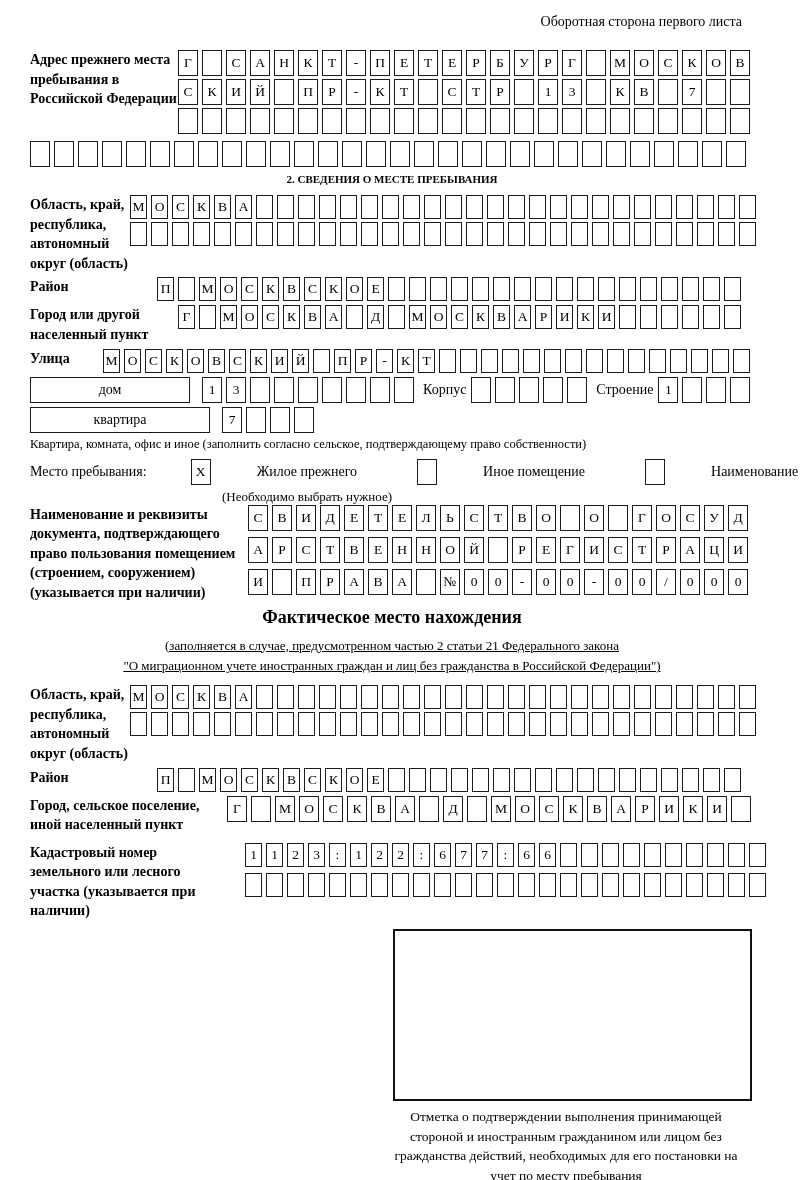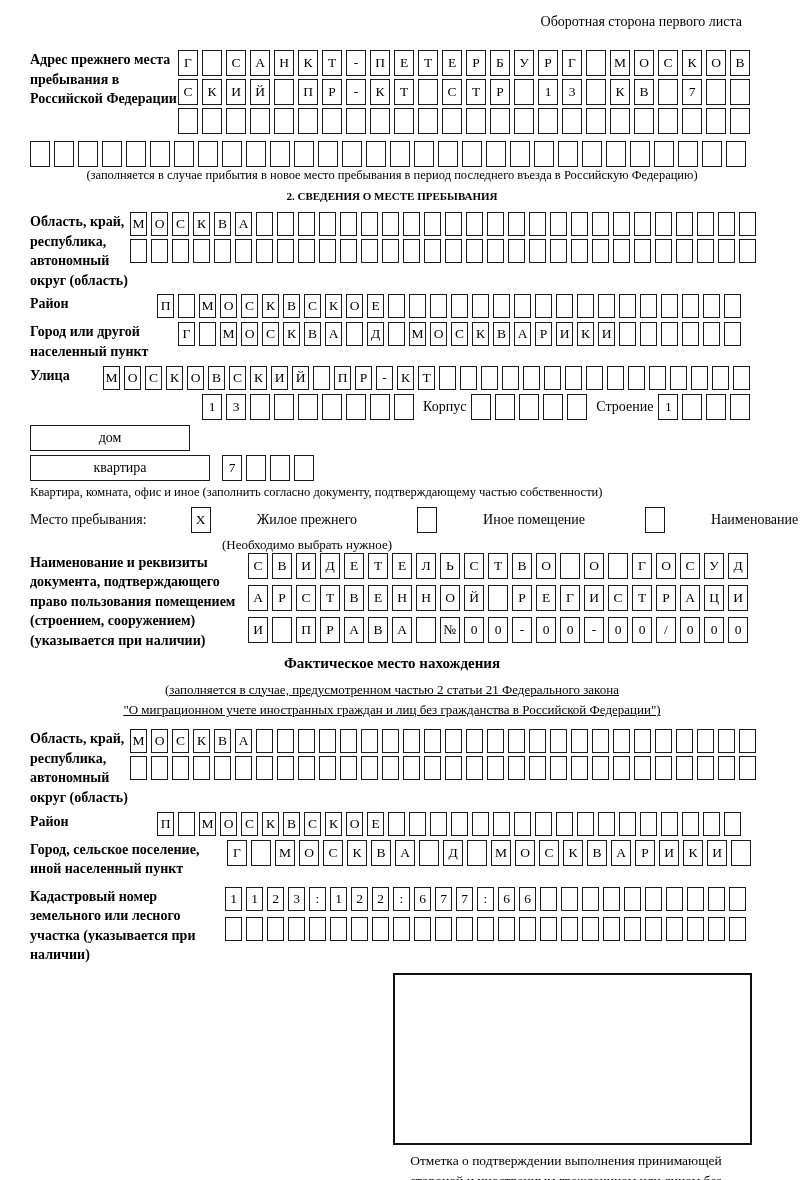--- a/index.html
+++ b/index.html
@@ -33,30 +33,30 @@
   .center { text-align:center; }
   .section-title { font-weight:bold; font-size:11px; text-align:center; margin:6px 0 10px; }
 
   .widebox {
     box-sizing:border-box; border:1.6px solid #1b1b1b; height:26px;
     display:flex; align-items:center; justify-content:center;
     font-size:14px; flex:none;
   }
   .w160{width:160px}.w200{width:180px}
   .inline-label { font-size:14px; line-height:26px; flex:none; }
-  .domrow .widebox { margin-right:12px;margin-top:31px; }
+  .domrow .widebox { margin-right:12px; }
   .domrow .inline-label { margin:0 5px 0 5px; }
 
   .mesto { align-items:center; font-size:14px; margin-top:6px;gap:32px; }
   .mesto .inline-label { margin-right:12px; }
   .mesto .cells { margin-right:10px; }
   .mesto .opt-label { margin-right:28px; }
   .mesto-note { font-size:13px; width:270px; margin-left:142px; text-align:center; }
 
-  .fact-title { font-weight:bold; font-size:15px; text-align:center; margin:0 0 8px; }
+  .fact-title { font-weight:bold; font-size:18px; text-align:center; margin:0 0 8px; }
   .fact-note { font-size:13px; text-align:center; line-height:1.6; }
   .fact-notes { margin-bottom:8px;text-decoration:underline; }
 
   .stamp-box { width:359px; height:172px; border:2px solid #101010; box-sizing:border-box; margin:8px 0 6px 363px; }
   .stamp-caption { width:356px; margin-left:358px; text-align:center; font-size:13.5px; line-height:1.45; }
 </style>
 </head>
 <body>
 
 <div class="page">
@@ -171,21 +171,20 @@
       <span class="cell"></span>
       <span class="cell"></span>
       <span class="cell"></span>
       <span class="cell"></span>
       <span class="cell"></span>
       <span class="cell"></span>
       <span class="cell"></span>
       <span class="cell"></span>
       <span class="cell"></span>
     </div>
-  <div class="caption center">(заполняется в случае прибытия в новое место пребывания в период последнего въезда в Российскую Федерацию)</div>
 
   <div class="section-title">2. СВЕДЕНИЯ О МЕСТЕ ПРЕБЫВАНИЯ</div>
 
   <div class="flexrow">
     <div class="label w100">Область, край, республика, автономный округ (область)</div>
     <div class="cellcol">
       <div class="cells md">
           <span class="cell">М</span>
           <span class="cell">О</span>
           <span class="cell">С</span>
@@ -388,21 +387,21 @@
 
   <div class="flexrow">
     <div class="widebox w200" style="margin-right:12px;">квартира</div>
     <div class="cells lg">
         <span class="cell">7</span>
         <span class="cell"></span>
         <span class="cell"></span>
         <span class="cell"></span>
       </div>
   </div>
-  <div class="caption">Квартира, комната, офис и иное (заполнить согласно документу, подтверждающему частью собственности)</div>
+  <div class="caption">Квартира, комната, офис и иное (заполнить согласно сельское, подтверждающему право собственности)</div>
 
   <div class="flexrow mesto">
     <div class="inline-label">Место пребывания:</div>
     <div class="cells lg">
         <span class="cell">X</span>
       </div>
     <div class="inline-label opt-label">Жилое прежнего</div>
     <div class="cells lg">
         <span class="cell"></span>
       </div>
@@ -620,21 +619,21 @@
         <span class="cell">В</span>
         <span class="cell">А</span>
         <span class="cell">Р</span>
         <span class="cell">И</span>
         <span class="cell">К</span>
         <span class="cell">И</span>
         <span class="cell"></span>
       </div>
   </div>
 
-  <div class="flexrow" style="margin-top:8px;">
+  <div class="flexrow" style="margin-top:8px;gap:20px;">
     <div class="label w195">Кадастровый номер земельного или лесного участка (указывается при наличии)</div>
     <div class="cellcol gap5">
       <div class="cells md">
           <span class="cell">1</span>
           <span class="cell">1</span>
           <span class="cell">2</span>
           <span class="cell">3</span>
           <span class="cell">:</span>
           <span class="cell">1</span>
           <span class="cell">2</span>

